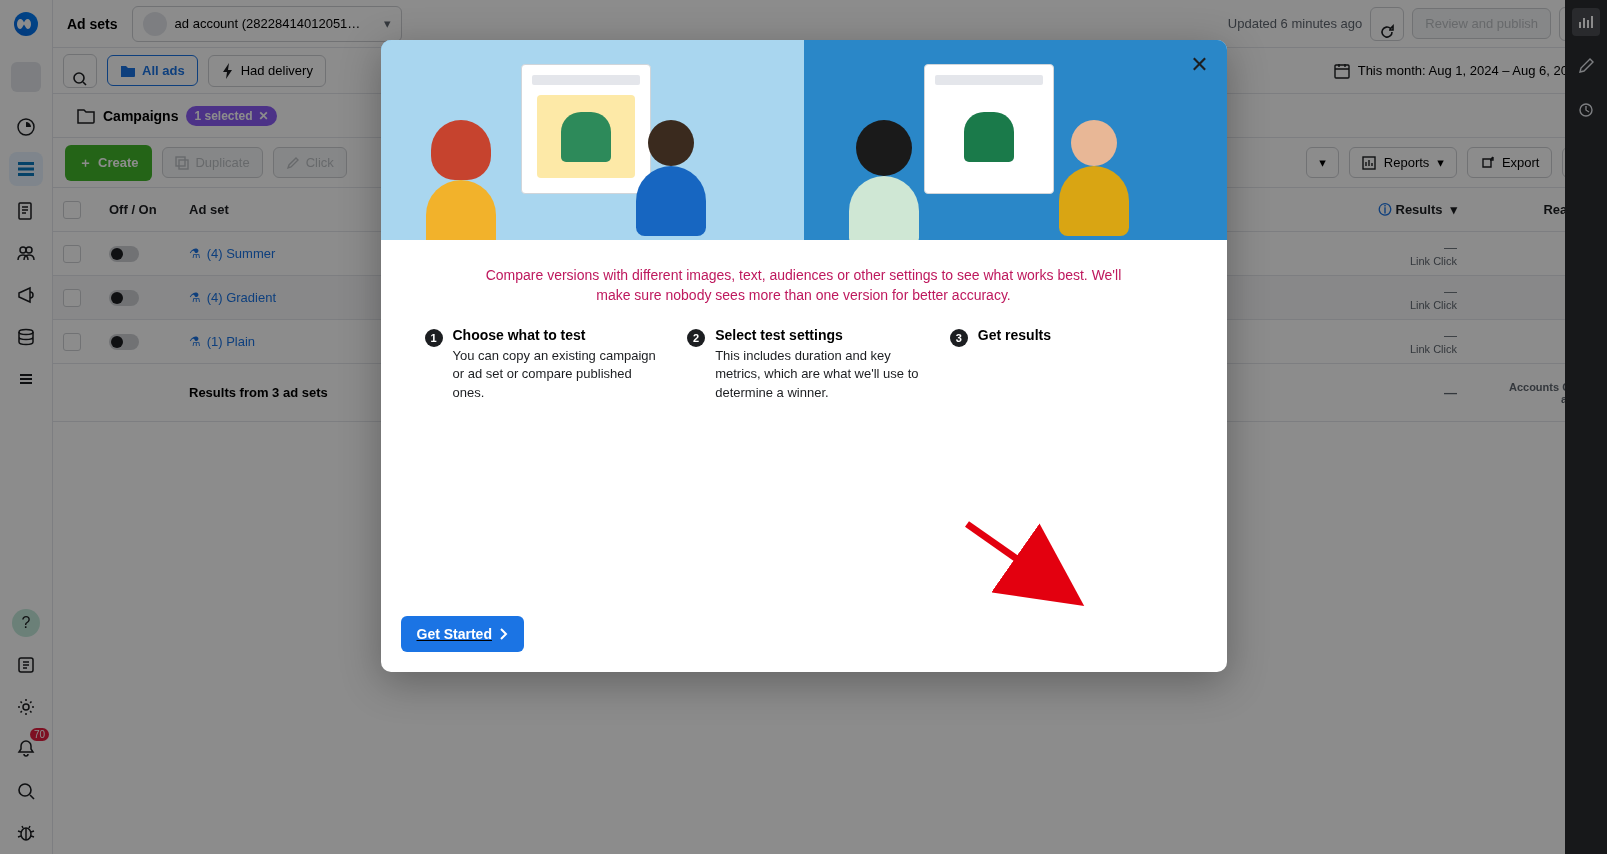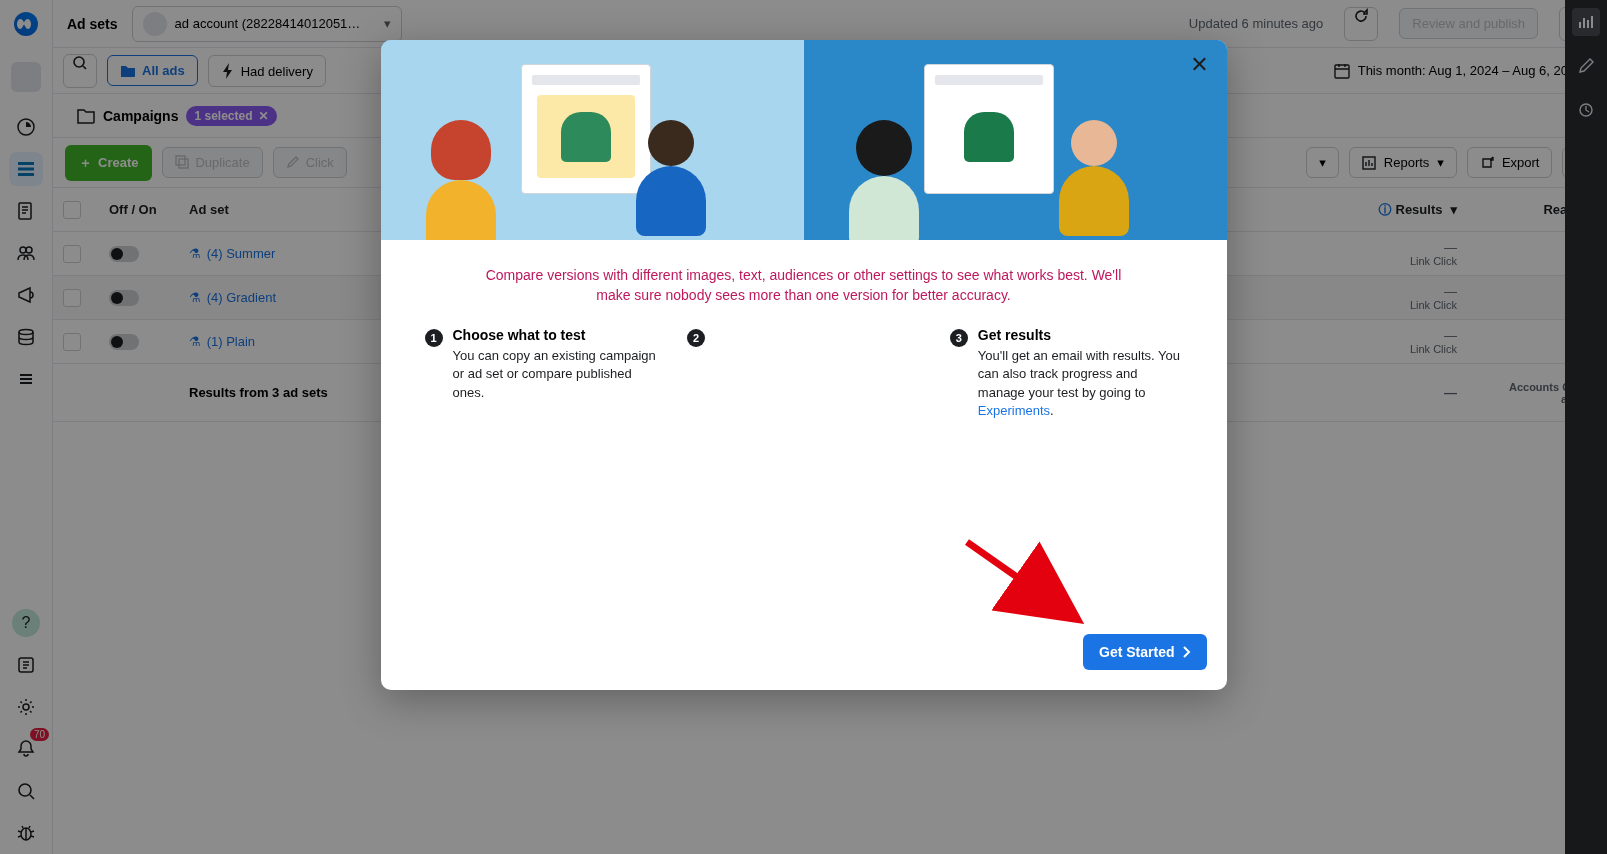--- a/index.html
+++ b/index.html
@@ -17,29 +17,29 @@
 
 
 .main { position:absolute; left:53px; top:0; right:0; bottom:0; display:flex; flex-direction:column; }
 
 
 .bar1 { height:48px; border-bottom:1px solid #e4e6eb; background:#fff; display:flex; align-items:center; padding:0 14px; gap:14px; }
 .bar1 .title { font-size:14px; font-weight:700; }
 .account-select { display:flex; align-items:center; gap:8px; border:1px solid #ced0d4; border-radius:6px; padding:5px 10px; width:270px; cursor:pointer; font-size:13px; }
 .account-select .avatar { width:24px; height:24px; border-radius:50%; background:#e4e6eb;}
 .account-select .chev { margin-left:auto; color:#606770;}
-.bar1 .right { margin-left:auto; display:flex; align-items:center; gap:21px;}
+.bar1 .right { margin-left:auto; display:flex; align-items:center; gap:8px;}
 .updated { font-size:13px; color:#606770;}
-.btn { border:1px solid #ced0d4; border-radius:6px; background:#fff; padding:7px 12px; font-size:13px; display:flex; align-items:flex-start; gap:6px; cursor:pointer; color:#1c1e21;}
+.btn { border:1px solid #ced0d4; border-radius:6px; background:#fff; padding:7px 12px; font-size:13px; display:flex; align-items:flex-end; gap:6px; cursor:pointer; color:#1c1e21;}
 .btn.disabled { background:#f5f6f7; color:#bcc0c4; cursor:not-allowed;}
 .btn-icon { width:34px; height:34px; justify-content:center; padding:0;}
 
 
 .bar2 { height:46px; background:#fff; border-bottom:1px solid #e4e6eb; display:flex; align-items:center; padding:0 10px; gap:10px; }
-.chip { border:1px solid #ced0d4; border-radius:6px; padding:7px 12px; font-size:13px; display:flex; align-items:flex-end; gap:6px; cursor:pointer; background:#fff;}
+.chip { border:1px solid #ced0d4; border-radius:6px; padding:7px 12px; font-size:13px; display:flex; align-items:center; gap:6px; cursor:pointer; background:#fff;}
 .chip.primary { border-color:#1b74e4; color:#1b74e4; font-weight:600;}
 .chip.primary .ficon { color:#1b74e4; }
 .date-picker { margin-left:auto; display:flex; align-items:center; gap:8px; font-size:13px; cursor:pointer; }
 
 
 .tabs-row { height:44px; background:#fff; border-bottom:1px solid #e4e6eb; display:flex; align-items:center; padding:0 12px; gap:10px;}
 .tab { display:flex; align-items:center; gap:8px; padding:6px 12px; border-radius:6px; font-size:14px; font-weight:600; cursor:pointer;}
 .pill { background:#8b5cf6; color:#fff; border-radius:12px; font-size:12px; padding:3px 8px; display:flex; align-items:center; gap:6px;}
 .pill .x { cursor:pointer; font-weight:700;}
 
@@ -90,21 +90,21 @@
 .modal-body { padding:26px 44px 16px;}
 .modal-body h2 { text-align:center; font-size:19px; font-weight:700; margin-bottom:12px;}
 .modal-body .desc { text-align:center; font-size:14px; color:#be185d; max-width:670px; margin:0 auto 22px; line-height:1.4;}
 .steps { display:flex; gap:30px; }
 .step { flex:1; }
 .step .srow { display:flex; gap:10px; align-items:flex-start;}
 .step .num { width:18px; height:18px; border-radius:50%; background:#1c1e21; color:#fff; font-size:11px; font-weight:700; display:flex; align-items:center; justify-content:center; flex-shrink:0; margin-top:2px;}
 .step .stitle { font-weight:700; font-size:14px; margin-bottom:4px;}
 .step .sbody { font-size:13px; color:#1c1e21; line-height:1.4;}
 .step .sbody a { color:#1b74e4; cursor:pointer; text-decoration:none;}
-.modal-footer { display:flex; justify-content:flex-end; padding:18px 20px 20px;}
+.modal-footer { display:flex; padding:18px 20px 20px;text-decoration:underline;}
 .btn-primary { background:#1b74e4; color:#fff; border:none; border-radius:6px; padding:10px 16px; font-size:14px; font-weight:600; display:flex; align-items:center; gap:8px; cursor:pointer;}
 .modal-spacer { height:180px;}
 
 
 .arrow { position:absolute; right:130px; bottom:58px; pointer-events:none;}
 .arrow svg { width:140px; height:100px;}
 
 
 .right-rail { position:absolute; right:0; top:0; width:42px; height:854px; background:#2b2d31; display:flex; flex-direction:column; align-items:center; padding-top:8px; gap:16px; }
 .right-rail .ritem { width:28px; height:28px; display:flex; align-items:center; justify-content:center; color:#e4e6eb; cursor:pointer; border-radius:4px;}
@@ -488,28 +488,31 @@
             <div class="num">1</div>
             <div>
               <div class="stitle">Choose what to test</div>
               <div class="sbody">You can copy an existing campaign or ad set or compare published ones.</div>
             </div>
           </div>
         </div>
         <div class="step">
           <div class="srow">
             <div class="num">2</div>
+            <div>
+              <div class="stitle">Select test settings</div>
+              <div class="sbody">This includes duration and key metrics, which are what we'll use to determine a winner.</div>
+            </div>
           </div>
         </div>
         <div class="step">
           <div class="srow">
             <div class="num">3</div>
             <div>
               <div class="stitle">Get results</div>
-              <div class="sbody"><span>You'll get an email with results. You can also track progress and manage your test by going to </span><a>Experiments</a><span>.</span></div>
             </div>
           </div>
         </div>
       </div>
     </div>
     <div class="modal-spacer"></div>
     <div class="modal-footer">
       <button class="btn-primary">
         <span>Get Started</span>
         <span>

